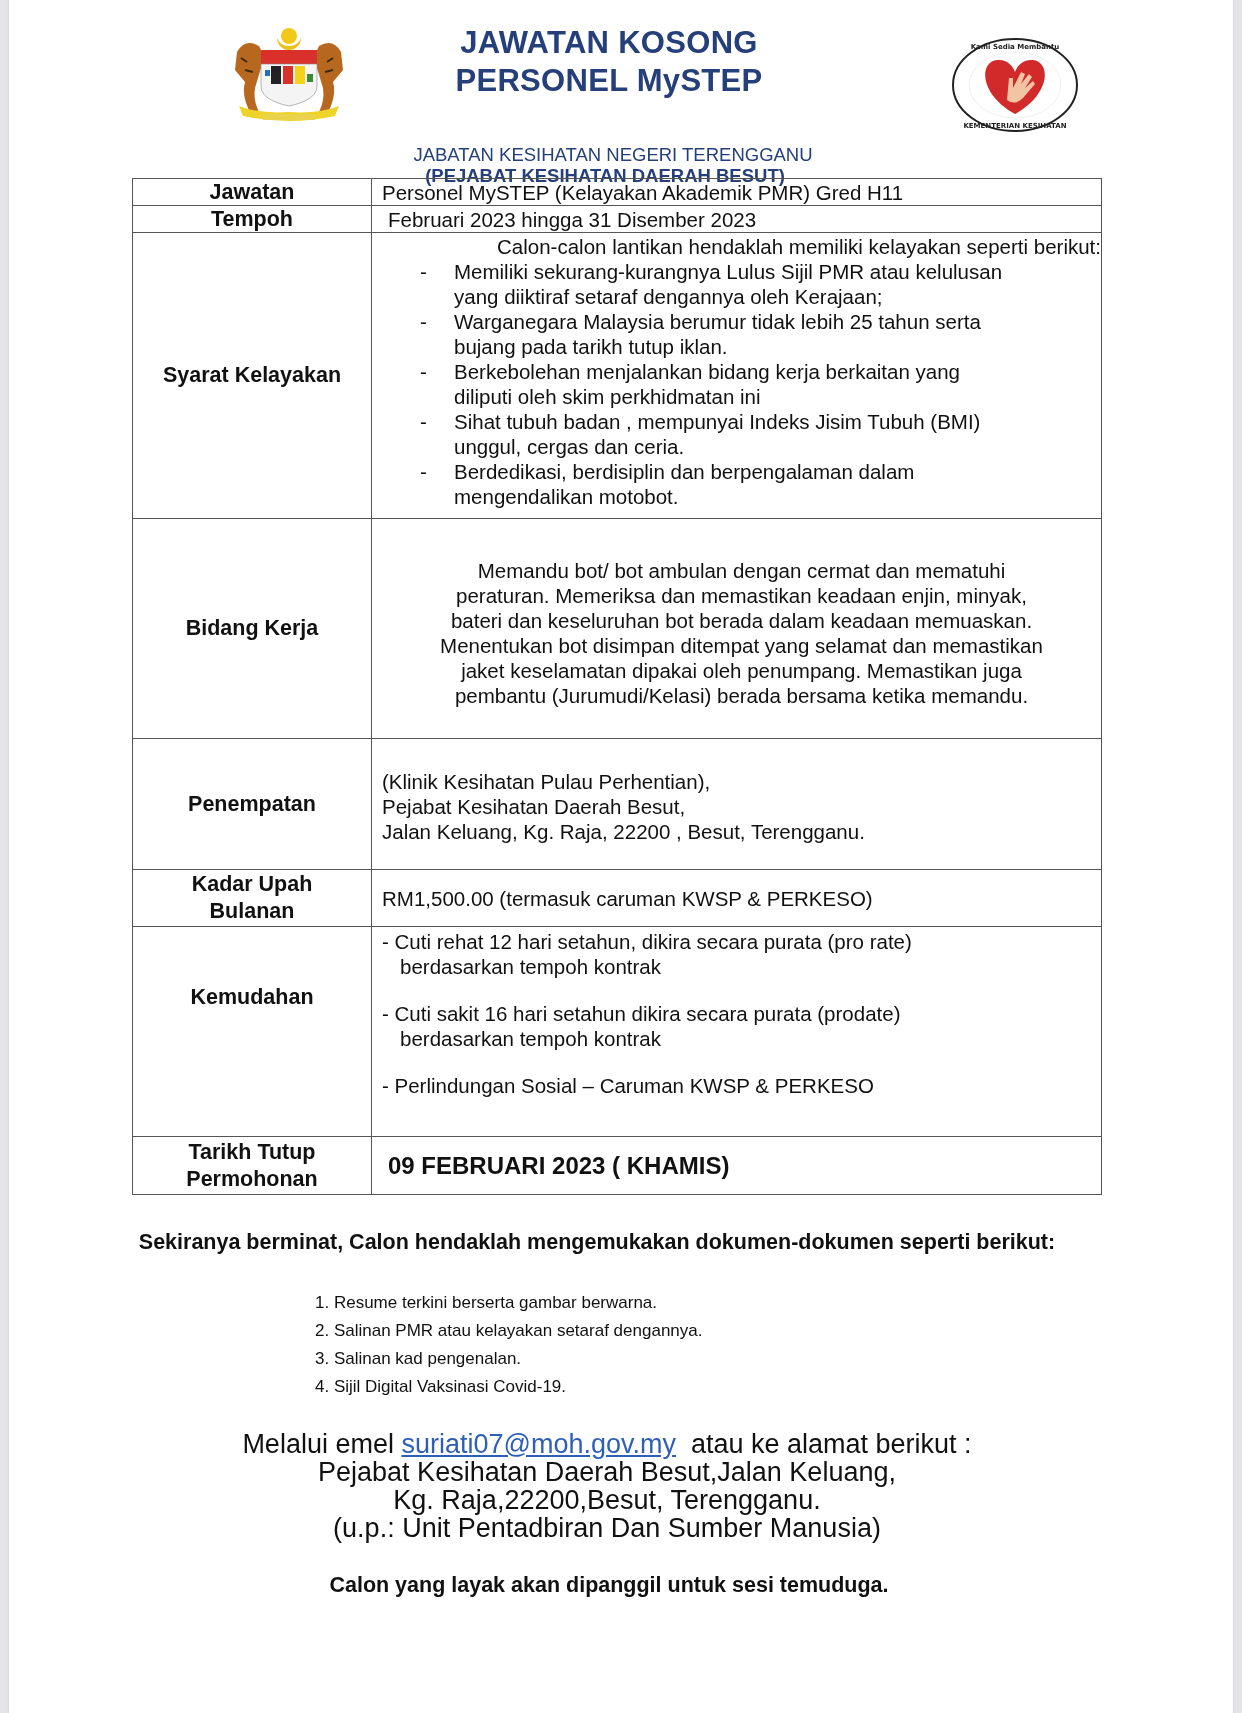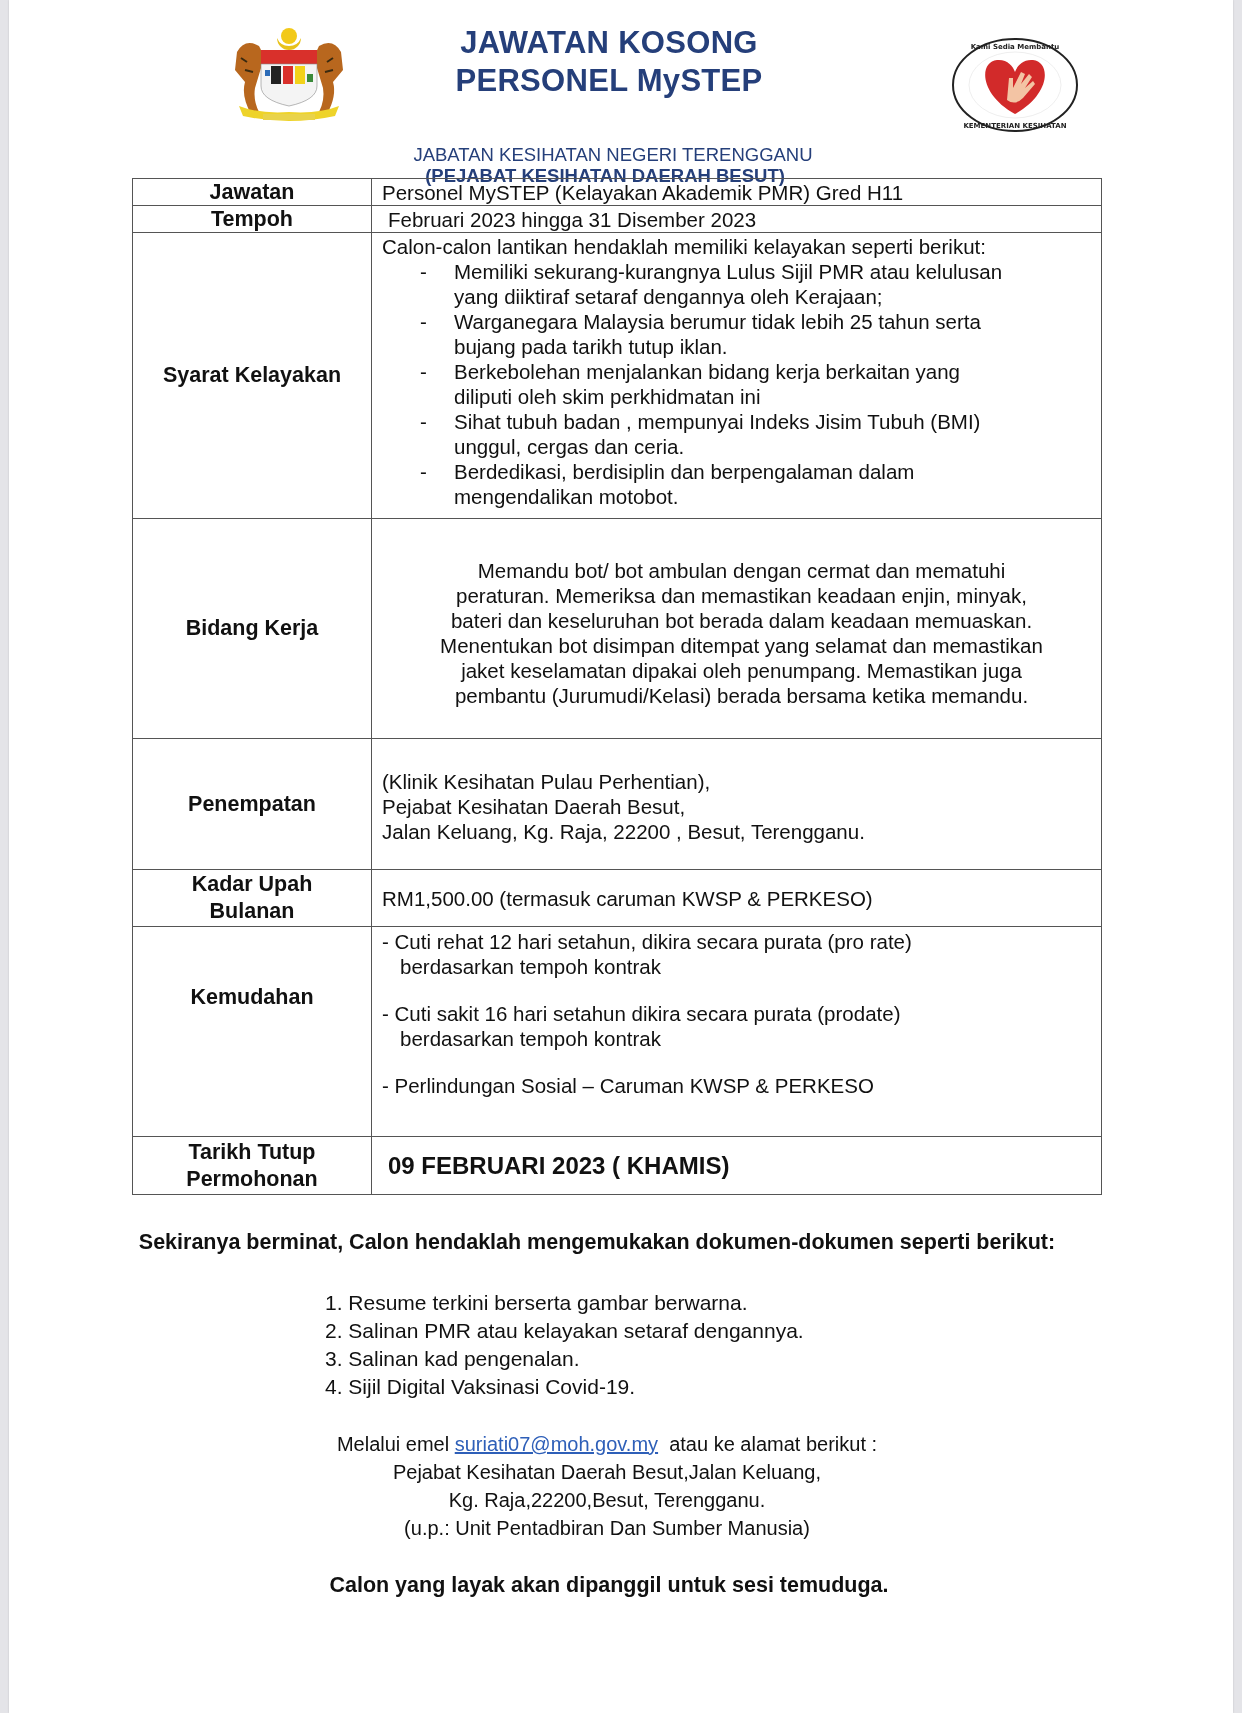--- a/index.html
+++ b/index.html
@@ -53,25 +53,25 @@
   .bullets li { position: relative; padding-left: 72px; }
   .bullets li .dash { position: absolute; left: 38px; top: 0; }
   .gap { height: 22px; }
   .email { color: #2e5fb8; text-decoration: underline; }
 
   .footer-heading {
     position: absolute; left: 0; width: 1224px; top: 1230px; text-align: center;
     font-weight: bold; font-size: 21.5px;
   }
   .doc-list {
-    position: absolute; left: 316px; top: 1289px; font-size: 21px; line-height: 28px;
+    position: absolute; left: 306px; top: 1289px; font-size: 17px; line-height: 28px;
   }
   .contact {
     position: absolute; left: 0; width: 1224px; top: 1430px; text-align: center;
-    font-size: 20px; line-height: 28px;
+    font-size: 27px; line-height: 28px;
   }
   .closing {
     position: absolute; left: 0; width: 1224px; top: 1573px; text-align: center;
     font-weight: bold; font-size: 21.5px;
   }
 </style>
 </head>
 <body>
 
 <div class="sheet">
@@ -121,21 +121,21 @@
       <td class="label">Jawatan</td>
       <td class="value">Personel MySTEP (Kelayakan Akademik PMR)  Gred H11</td>
     </tr>
     <tr style="height:27px;">
       <td class="label">Tempoh</td>
       <td class="value" style="padding-left:16px !important;"><span>Februari 2023 hingga 31 Disember 2023</span></td>
     </tr>
     <tr style="height:286px;">
       <td class="label">Syarat Kelayakan</td>
       <td class="value" style="vertical-align:top;">
-        <div style="margin-top:1px;">Calon-calon lantikan hendaklah memiliki kelayakan seperti berikut:</div>
+        <div style="margin-top:1px;text-align:right;">Calon-calon lantikan hendaklah memiliki kelayakan seperti berikut:</div>
         <ul class="bullets">
           <li><span class="dash">-</span><span>Memiliki sekurang-kurangnya Lulus Sijil PMR atau kelulusan</span><br><span>yang diiktiraf setaraf dengannya oleh Kerajaan;</span></li>
           <li><span class="dash">-</span><span>Warganegara Malaysia berumur tidak lebih 25 tahun serta</span><br><span>bujang pada tarikh tutup iklan.</span></li>
           <li><span class="dash">-</span><span>Berkebolehan menjalankan bidang kerja berkaitan yang</span><br><span>diliputi oleh skim perkhidmatan ini</span></li>
           <li><span class="dash">-</span><span>Sihat tubuh badan , mempunyai Indeks Jisim Tubuh (BMI)</span><br><span>unggul, cergas dan ceria.</span></li>
           <li><span class="dash">-</span><span>Berdedikasi, berdisiplin dan berpengalaman dalam</span><br><span>mengendalikan motobot.</span></li>
         </ul>
       </td>
     </tr>
     <tr style="height:220px;">

